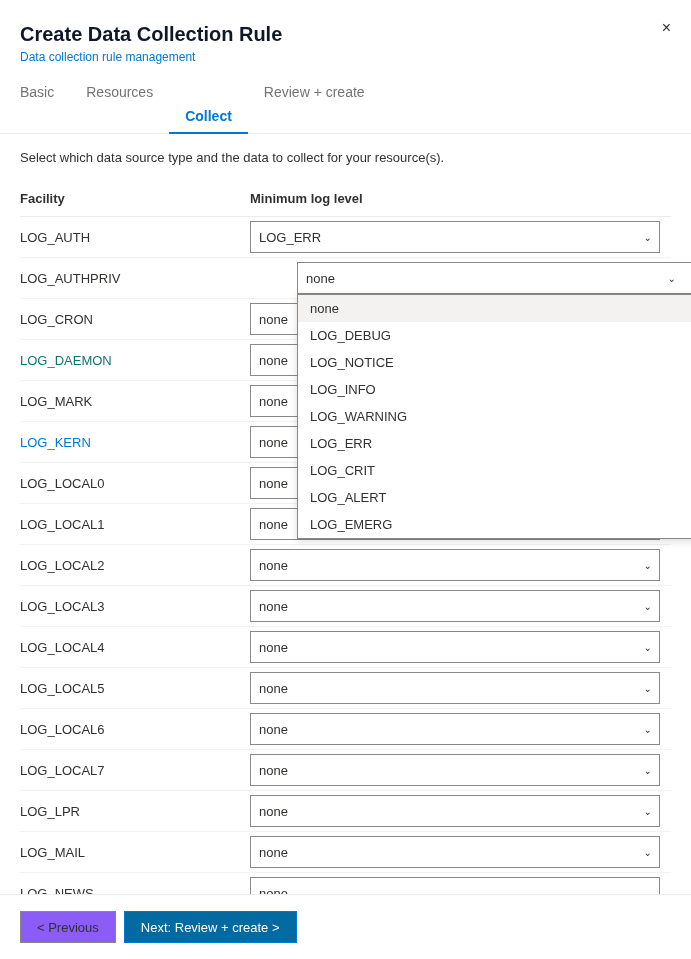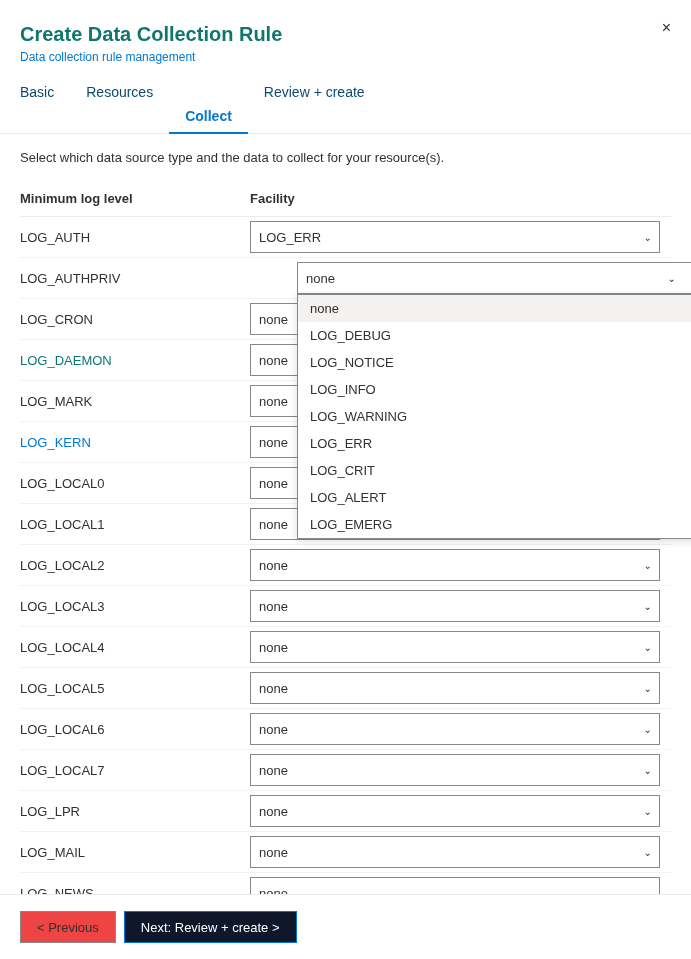--- a/index.html
+++ b/index.html
@@ -20,21 +20,21 @@
       position: relative;
       padding: 0;
     }
     .dialog-header {
       padding: 20px 20px 0 20px;
       border-bottom: none;
     }
     .dialog-title {
       font-size: 20px;
       font-weight: 600;
-      color: #0f766e;
+      color: #0f172a;
       line-height: 28px;
     }
     .dialog-subtitle {
       font-size: 12px;
       color: #0078d4;
       margin-top: 2px;
     }
     .close-btn {
       position: absolute;
       top: 16px;
@@ -50,21 +50,21 @@
     .tabs {
       display: flex;
       padding: 12px 20px 0 20px;
       border-bottom: 1px solid #edebe9;
       gap: 0;
     }
     .tab {
       padding: 8px 16px;
       cursor: pointer;
       font-size: 14px;
-      color: #0c4a6e;
+      color: #737373;
       border-bottom: 2px solid transparent;
       margin-bottom: -1px;
       text-decoration: none;
     }
     .tab:first-child { padding-left: 0; }
     .tab.active {
       color: #0078d4;
       border-bottom: 2px solid #0078d4;
       font-weight: 600;
       margin-top: 24px;
@@ -194,30 +194,30 @@
       right: 0;
       padding: 16px 20px;
       border-top: 1px solid #edebe9;
       display: flex;
       gap: 8px;
       background: #fff;
     }
     .btn-previous {
       padding: 6px 16px;
       border: 1px solid #8a8886;
-      background: #ef4444;
+      background: #8b5cf6;
       color: #323130;
       cursor: pointer;
       font-size: 13px;
       height: 32px;
     }
     .btn-next {
       padding: 6px 16px;
       border: 1px solid #0078d4;
-      background: #0f172a;
+      background: #0369a1;
       color: #fff;
       cursor: pointer;
       font-size: 13px;
       height: 32px;
     }
 
     .scrollable-content {
       max-height: 820px;
       overflow-y: auto;
       padding-bottom: 60px;
@@ -239,22 +239,22 @@
     <span class="tab">Resources</span>
     <span class="tab active">Collect</span>
     <span class="tab">Review + create</span>
   </div>
 
   <div class="scrollable-content">
     <div class="content">
       <div class="description">Select which data source type and the data to collect for your resource(s).</div>
 
       <div class="table-header">
+        <div class="col-header">Facility</div>
         <div class="col-header">Minimum log level</div>
-        <div class="col-header">Facility</div>
       </div>
 
       <div class="table-row">
         <div class="facility-name">LOG_AUTH</div>
         <div class="dropdown-cell">
           <div class="dropdown-wrapper">
             <select class="dropdown">
               <option>LOG_ERR</option>
             </select>
             <span class="dropdown-chevron">⌄</span>

